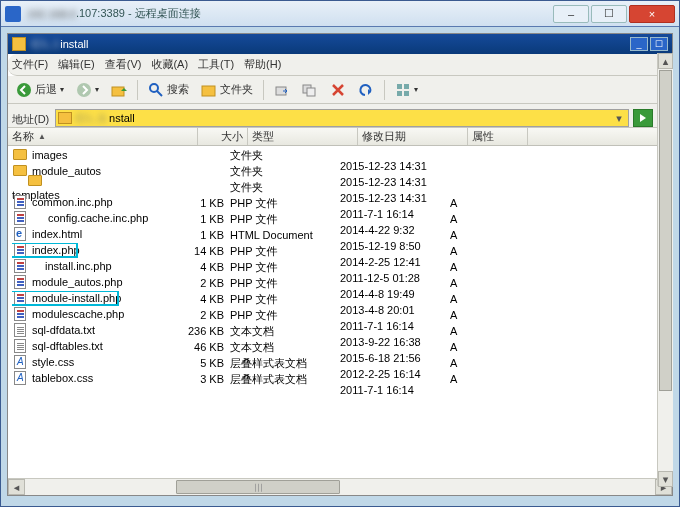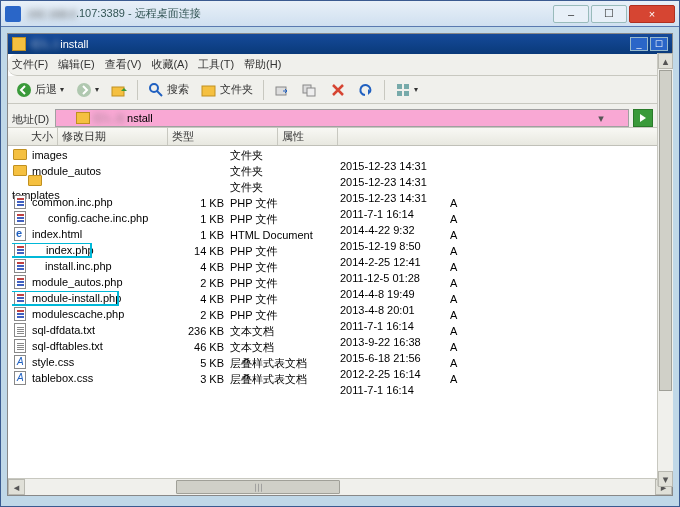--- a/index.html
+++ b/index.html
@@ -28,21 +28,21 @@
   .menu-bar { display: flex; height: 22px; align-items: center; background: #f0f0ec; border-bottom: 1px solid #c8c8c0; padding: 0 4px; gap: 10px; border-radius: 9px; }
   .menu-item { color: #333; }
 
   .toolbar { display: flex; height: 28px; align-items: center; background: #f0f0ec; border-bottom: 1px solid #c8c8c0; padding: 0 4px; gap: 4px; }
   .tb-btn { display: flex; align-items: center; gap: 3px; padding: 2px 4px; border-radius: 2px; color: #333; }
   .tb-sep { width: 1px; height: 20px; background: #c8c8c0; margin: 0 2px; }
   .tb-ico { display: inline-flex; width: 16px; height: 16px; align-items: center; justify-content: center; }
 
   .addr-bar { display: flex; height: 24px; align-items: flex-end; background: #f0f0ec; border-bottom: 1px solid #c8c8c0; padding: 0 4px; gap: 4px; }
   .addr-bar .lbl { color: #333; margin-right: 2px;}
-  .addr-input { flex: 1; display: flex; align-items: center; background: #f9a8d4; border: 1px solid #a0a0a0; height: 18px; padding: 0 20px; gap: 4px; overflow: hidden; }
+  .addr-input { flex: 1; display: flex; align-items: center; background: #fde047; border: 1px solid #a0a0a0; height: 18px; padding: 0 2px; gap: 4px; overflow: hidden; }
   .addr-input .folder-ico { width: 14px; height: 12px; background: #f5c040; border: 1px solid #c09020; }
   .addr-input .blur { filter: blur(3px); color:#666; }
   .addr-input .dd { width: 14px; text-align: center; color: #555; }
   .go-btn { width: 20px; height: 18px; background: #3a9a3a; color: #fff; display: flex; align-items: center; justify-content: center; border: 1px solid #2a7a2a; }
 
   .headers { display: flex; height: 18px; background: linear-gradient(#f8f8f4,#e8e8e0); border-bottom: 1px solid #c0c0b8; }
   .hcol { border-right: 1px solid #c8c8c0; padding: 2px 4px; color: #333; display: flex; align-items: center; }
   .hcol .arrow { margin-left: 4px; font-size: 8px; color: #555; }
   .c-name { width: 190px; }
   .c-size { width: 50px; justify-content: flex-end; text-align: right; }
@@ -230,28 +230,32 @@
       </div>
       <div class="go-btn">
           <svg width="10" height="10" viewBox="0 0 10 10">
             <path d="M2 1 L8 5 L2 9 Z" fill="#fff"></path>
           </svg>
         </div>
       <span style="color:#333;">转</span>
     </div>
 
     <div class="headers">
+      <div class="hcol c-name">
+          <span>名称</span>
+          <span class="arrow">▲</span>
+        </div>
       <div class="hcol c-size">
           <span>大小</span>
         </div>
+      <div class="hcol c-type">
+          <span>类型</span>
+        </div>
       <div class="hcol c-date">
           <span>修改日期</span>
-        </div>
-      <div class="hcol c-type">
-          <span>类型</span>
         </div>
       <div class="hcol c-attr">
           <span>属性</span>
         </div>
     </div>
 
     <div class="file-area" id="file-list">
         <div class="row">
           <span class="name"><span class="name-wrap" style="display:inline-flex;align-items:center;gap:2px;">
               <span class="ico">
@@ -318,21 +322,21 @@
                 <span class="html-icon"></span>
               </span>
               <span>index.html</span>
             </span></span>
           <span class="size">1 KB</span>
           <span class="type">HTML Document</span>
           <span class="date">2015-12-19 8:50</span>
           <span class="attr">A</span>
         </div>
         <div class="row hl">
-          <span class="name"><span class="name-wrap" style="display:inline-flex;align-items:center;gap:16px;text-align:center;">
+          <span class="name"><span class="name-wrap" style="display:inline-flex;align-items:center;gap:2px;text-align:center;">
               <span class="ico">
                 <span class="php-icon"></span>
               </span>
               <span>index.php</span>
             </span></span>
           <span class="size">14 KB</span>
           <span class="type">PHP 文件</span>
           <span class="date">2014-2-25 12:41</span>
           <span class="attr">A</span>
         </div>

